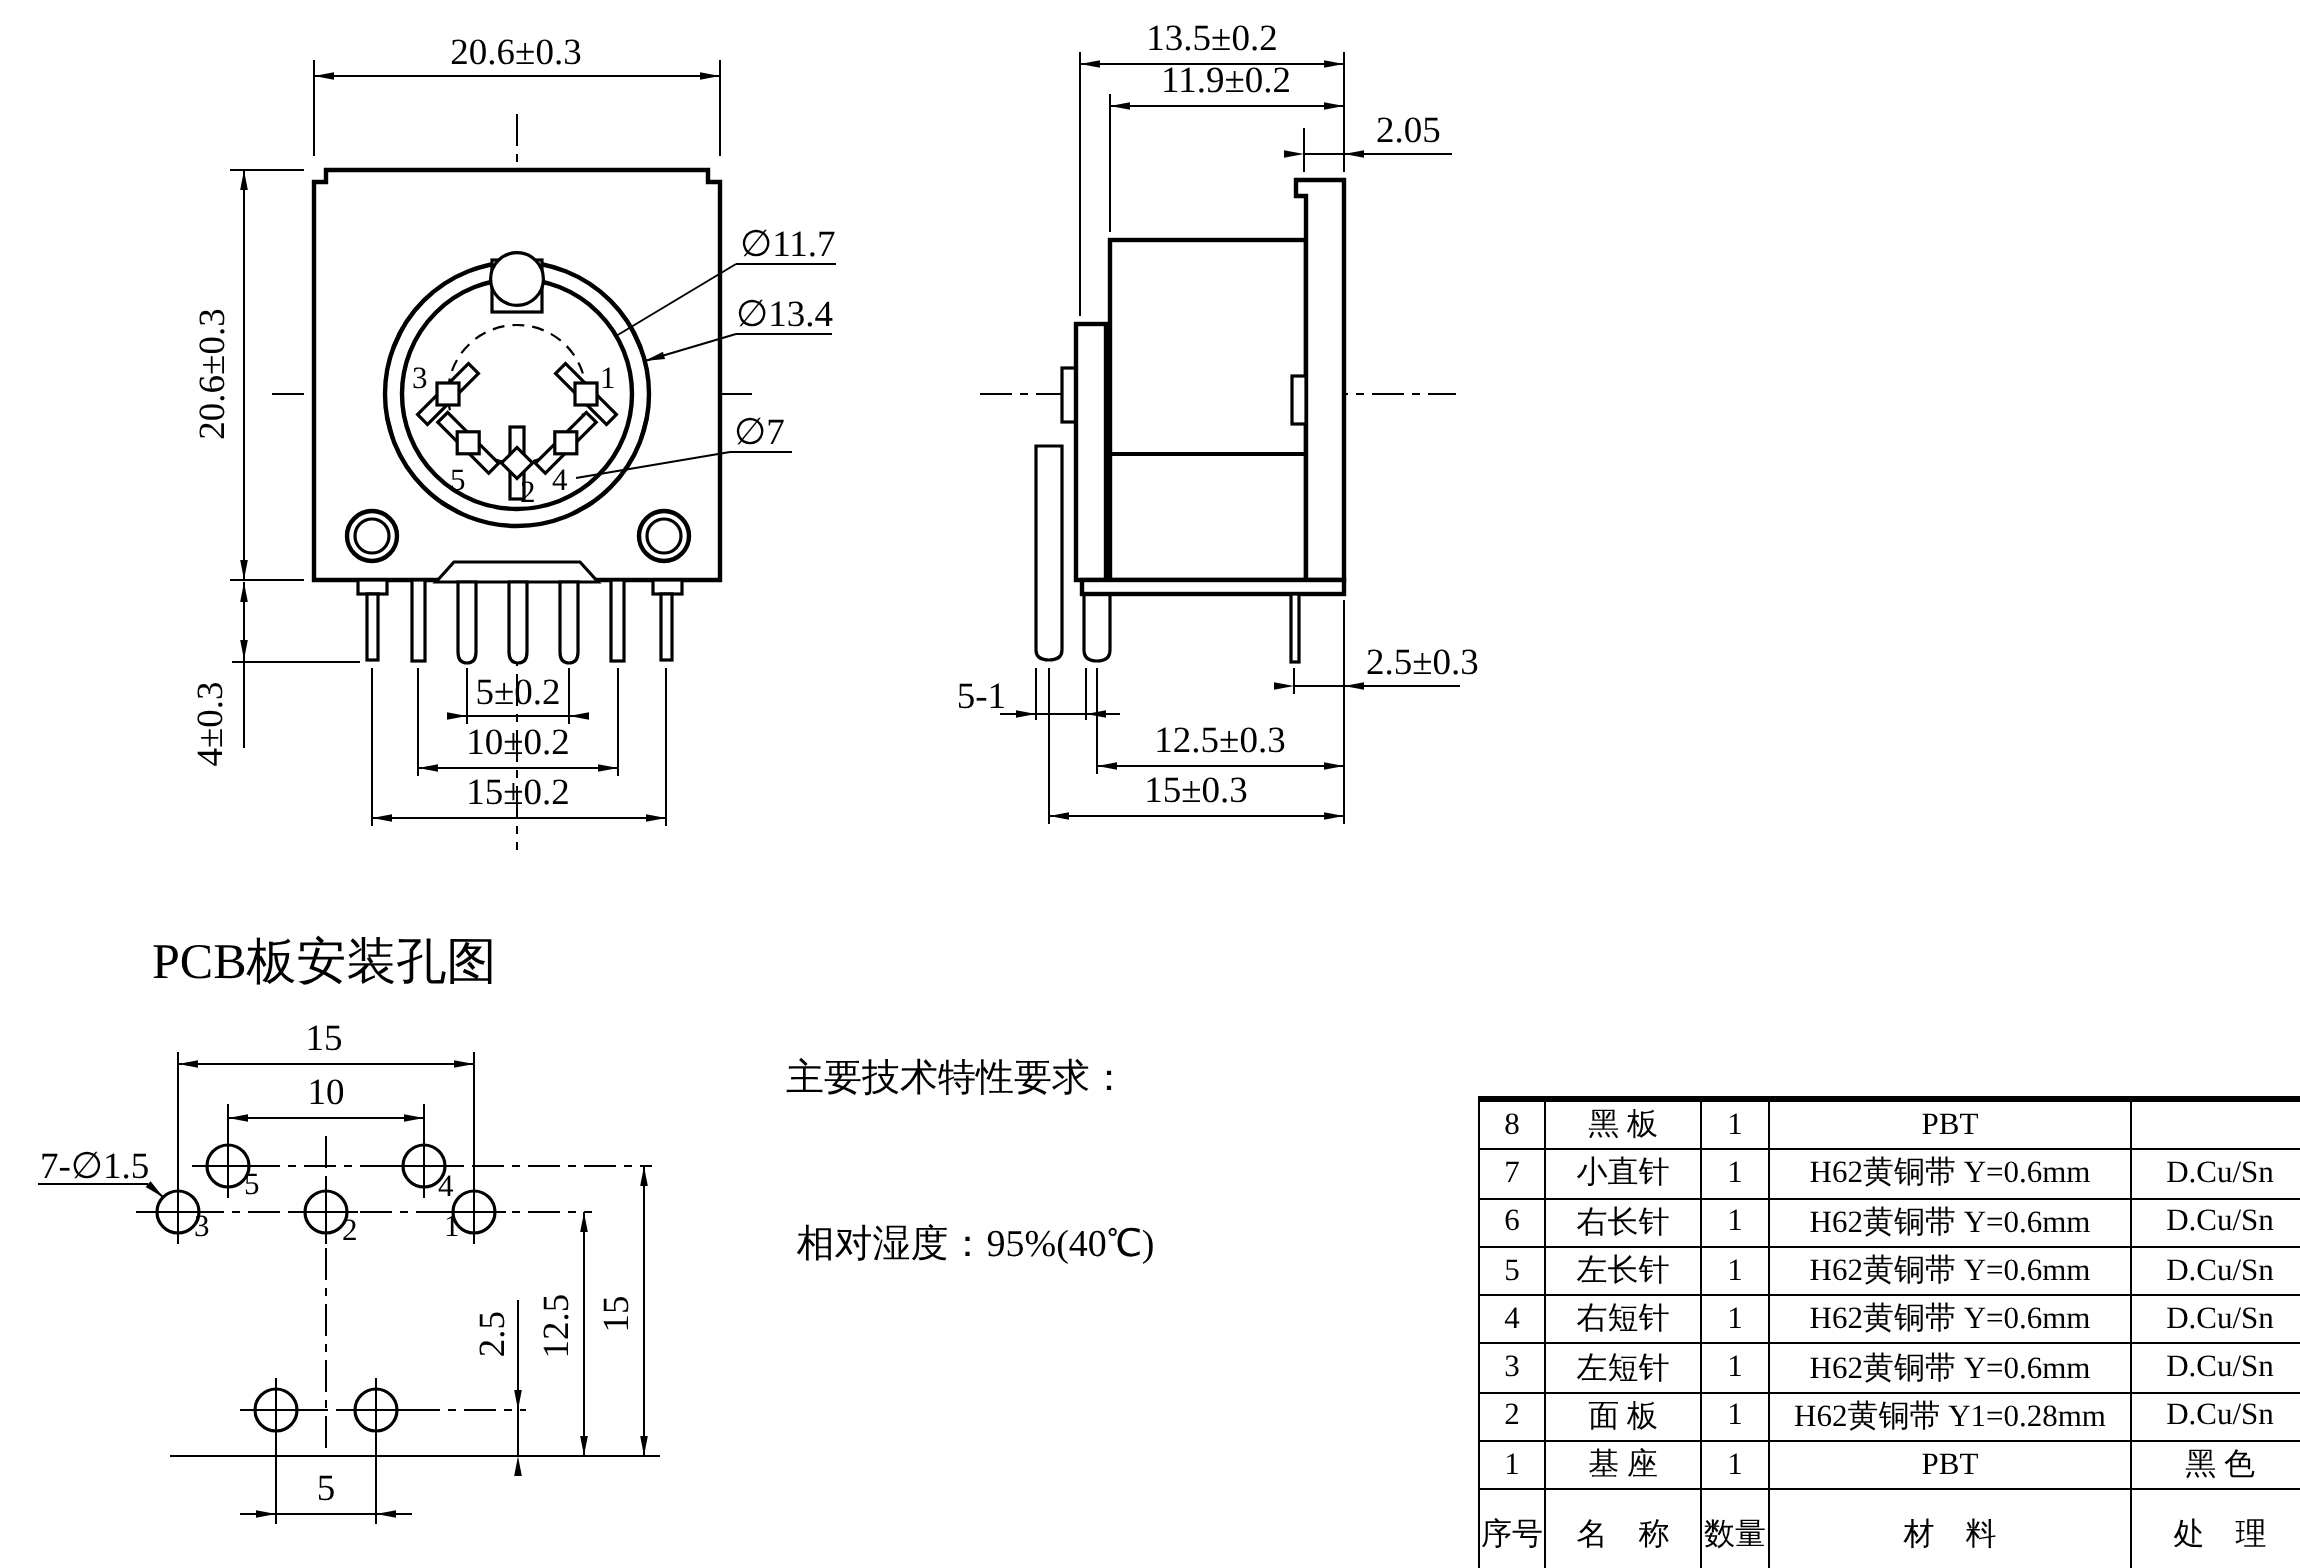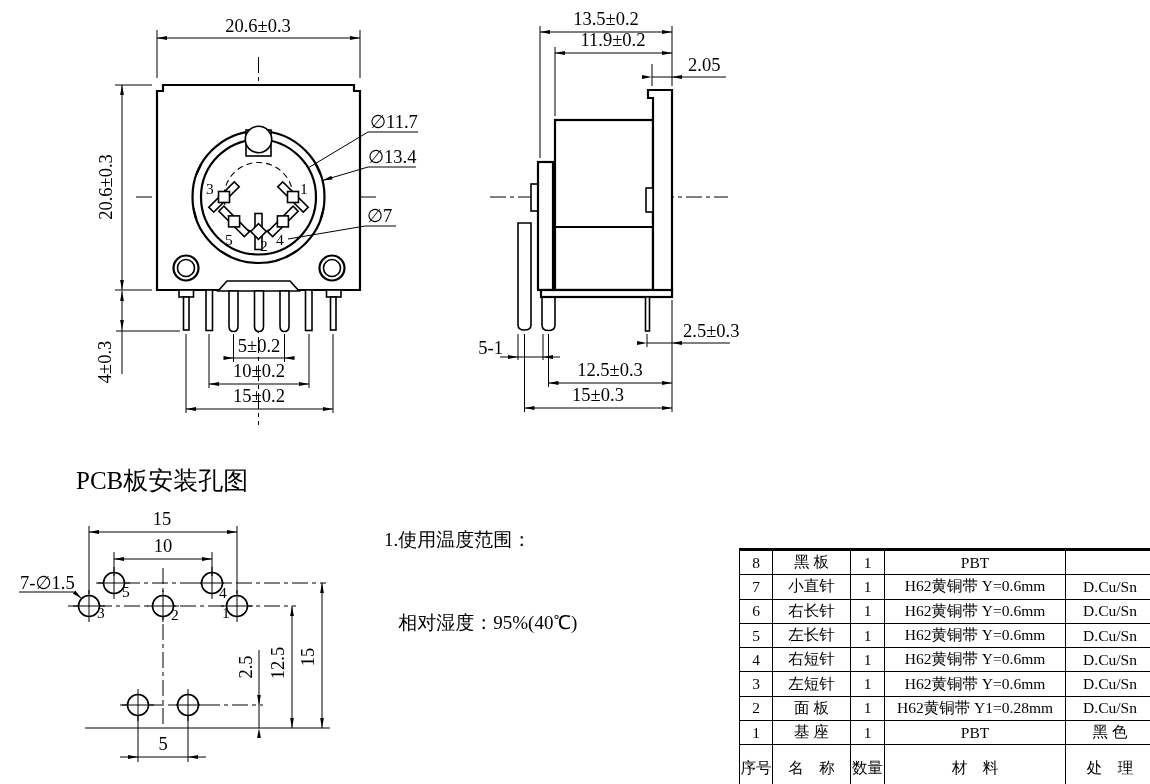--- a/index.html
+++ b/index.html
@@ -322,21 +322,21 @@
         <polygon points="259,705 257.1,695 260.9,695" fill="#000"></polygon>
         <polygon points="259,728 257.1,738 260.9,738" fill="#000"></polygon>
         <polygon points="292,606 290.1,616 293.9,616" fill="#000"></polygon>
         <polygon points="292,728 290.1,718 293.9,718" fill="#000"></polygon>
         <polygon points="322,583 320.1,593 323.9,593" fill="#000"></polygon>
         <polygon points="322,728 320.1,718 323.9,718" fill="#000"></polygon>
       </g>
   </svg>
 
   <div class="specs">
-    <div>1.使用温度范围：</div>
+    <div class="t">主要技术特性要求：</div>
     <div>   相对湿度：95%(40℃)</div>
     
     
     
     
     
     
   </div>
 
   <div class="bomwrap">

